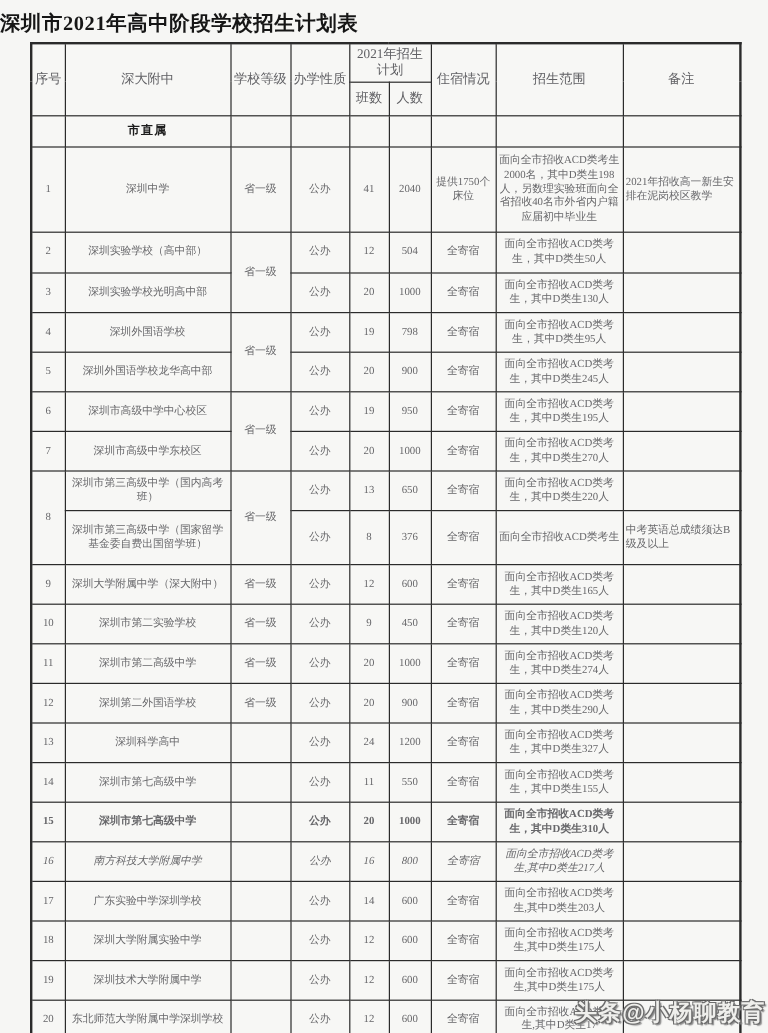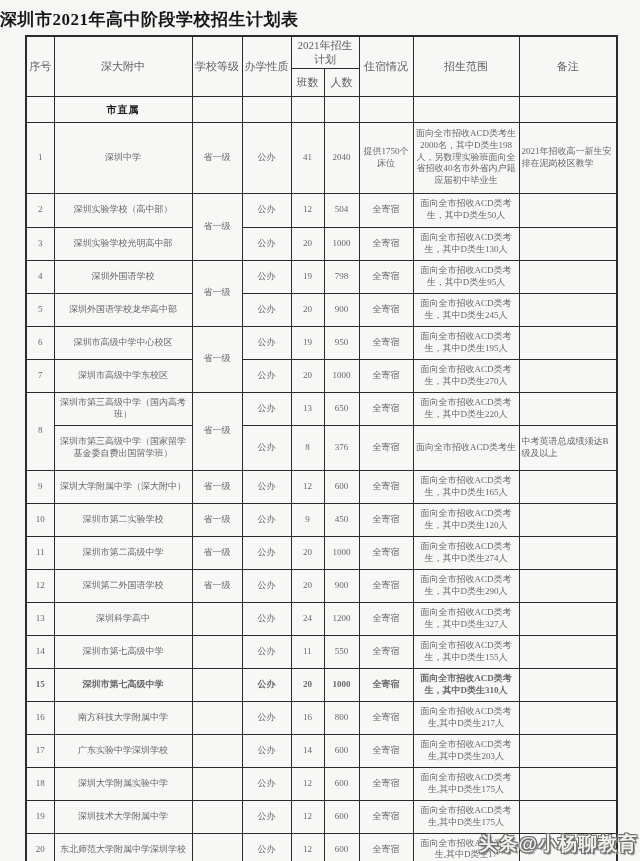--- a/index.html
+++ b/index.html
@@ -276,21 +276,21 @@
         <td>15</td>
         <td>深圳市第七高级中学</td>
         <td></td>
         <td>公办</td>
         <td>20</td>
         <td>1000</td>
         <td>全寄宿</td>
         <td>面向全市招收ACD类考生，其中D类生310人</td>
         <td class="remark"></td>
       </tr>
-      <tr style="height: 33px;">
+      <tr style="height: 33px; font-style: italic;">
         <td>16</td>
         <td>南方科技大学附属中学</td>
         <td></td>
         <td>公办</td>
         <td>16</td>
         <td>800</td>
         <td>全寄宿</td>
         <td>面向全市招收ACD类考生,其中D类生217人</td>
         <td class="remark"></td>
       </tr>

